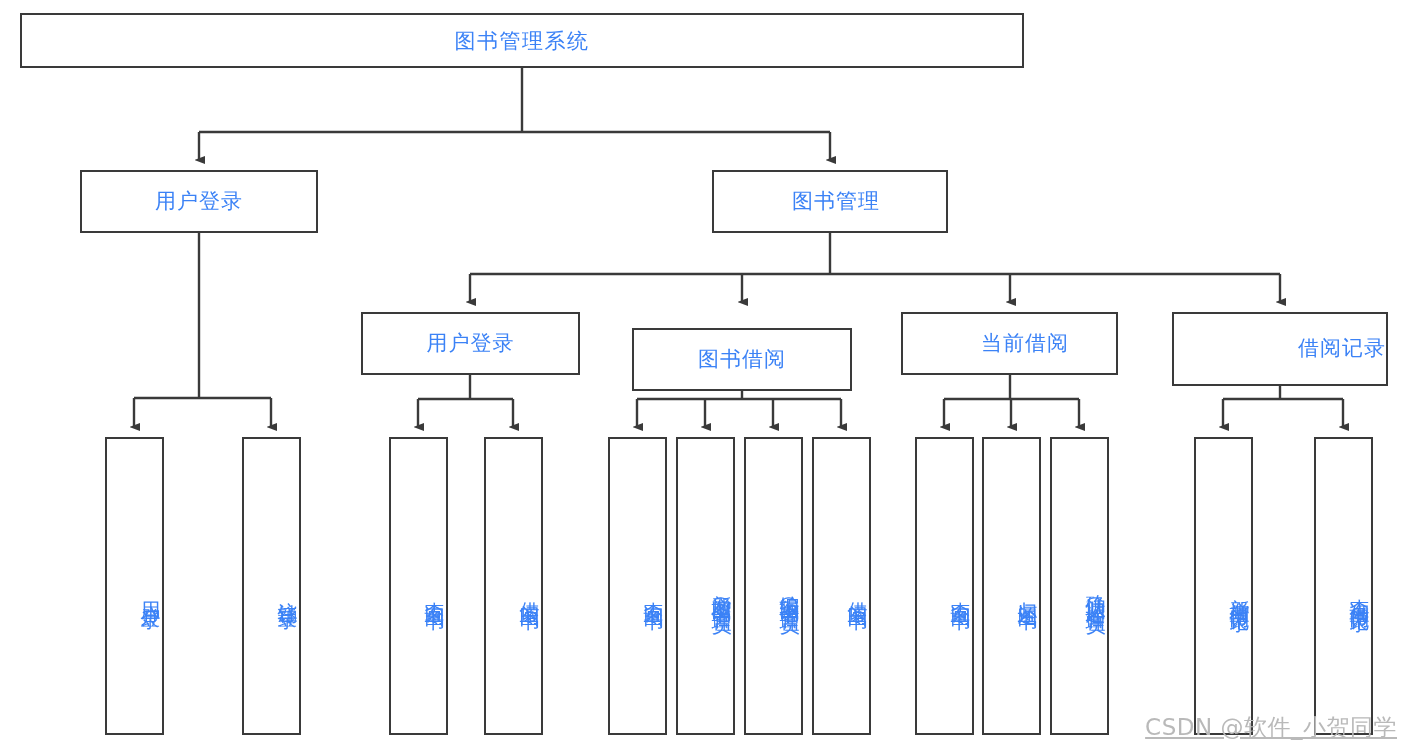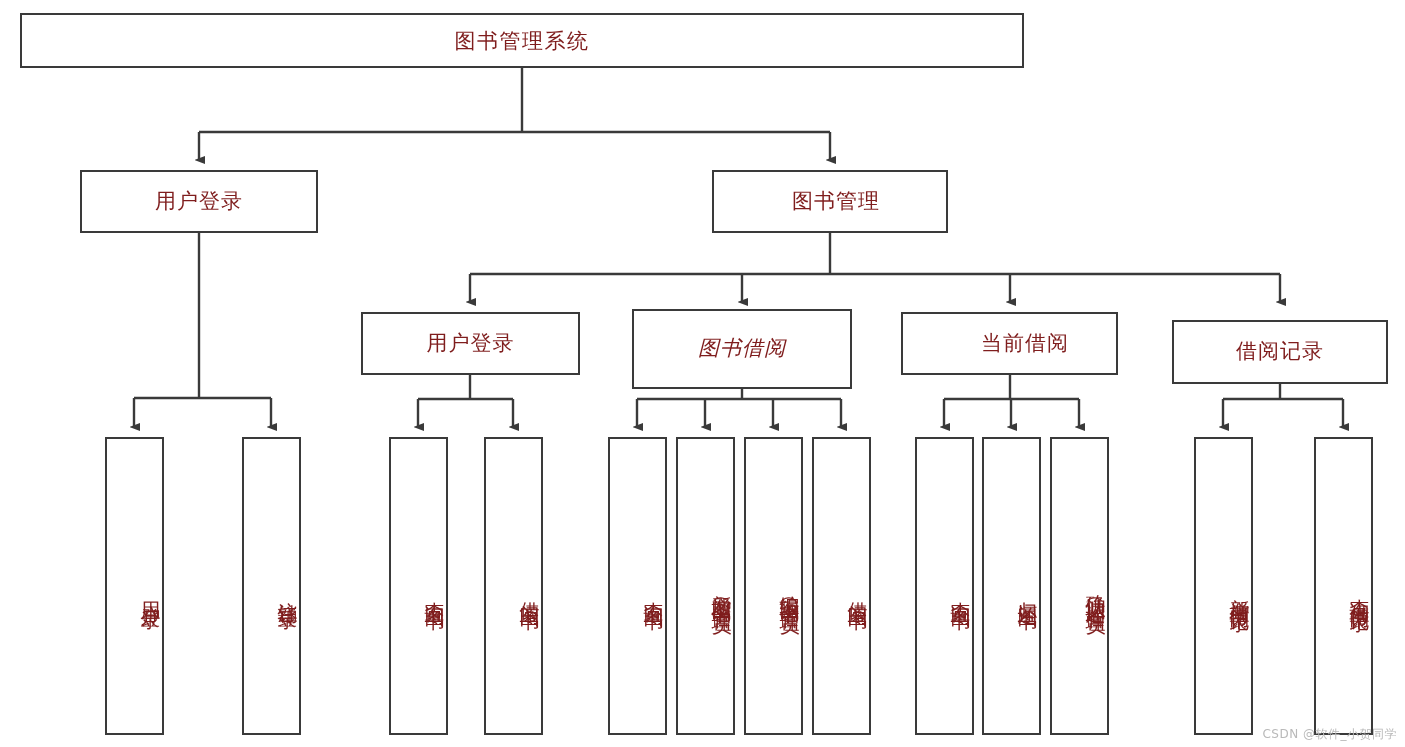--- a/index.html
+++ b/index.html
@@ -25,21 +25,21 @@
     height: 747px;
   }
   .node-box {
     position: absolute;
     box-sizing: border-box;
     border: 2px solid #3a3a3a;
     background: #ffffff;
     display: flex;
     align-items: center;
     justify-content: center;
-    color: #7f1d1d;
+    color: #3b82f6;
   }
   .node-h {
     font-size: 21px;
     letter-spacing: 1px;
     line-height: 1.2;
   }
   .node-root {
     font-size: 21px;
     letter-spacing: 1.5px;
   }
@@ -55,25 +55,26 @@
     white-space: nowrap;
   }
   .node-v > span {
     writing-mode: vertical-rl;
     text-orientation: upright;
   }
   #watermark {
     position: absolute;
     right: 8px;
     bottom: 4px;
-    font-size: 12px;
+    font-size: 23px;
     color: #b9b9b9;
     letter-spacing: 0.5px;
     white-space: nowrap;
     pointer-events: none;
+    text-decoration: underline;
   }
 </style>
 </head>
 <body>
 
 <div id="canvas">
 
   <svg id="diagram-svg" viewBox="0 0 1405 747">
     <defs>
       <marker id="arrow" markerWidth="10" markerHeight="10" refX="4" refY="6" orient="auto" markerUnits="userSpaceOnUse">
@@ -131,27 +132,27 @@
   <div class="node-box node-h" style="left:80px; top:170px; width:238px; height:63px;">
     <span>用户登录</span>
   </div>
   <div class="node-box node-h" style="left:712px; top:170px; width:236px; height:63px;padding-left:12px;">
     <span>图书管理</span>
   </div>
 
   <div class="node-box node-h" style="left:361px; top:312px; width:219px; height:63px;">
     <span>用户登录</span>
   </div>
-  <div class="node-box node-h" style="left:632px; top:309px; width:220px; height:80px;font-style:italic;">
+  <div class="node-box node-h" style="left:632px; top:328px; width:220px; height:63px;">
     <span>图书借阅</span>
   </div>
   <div class="node-box node-h" style="left:901px; top:312px; width:217px; height:63px;padding-left:31px;">
     <span>当前借阅</span>
   </div>
-  <div class="node-box node-h" style="left:1172px; top:320px; width:216px; height:64px;">
+  <div class="node-box node-h" style="left:1172px; top:312px; width:216px; height:74px;justify-content:flex-end;">
     <span>借阅记录</span>
   </div>
 
   <div class="node-box node-v" style="left:105px; top:437px; width:59px; height:298px;">
     <span>用户登录</span>
   </div>
   <div class="node-box node-v" style="left:242px; top:437px; width:59px; height:298px;">
     <span>注销登录</span>
   </div>
 

